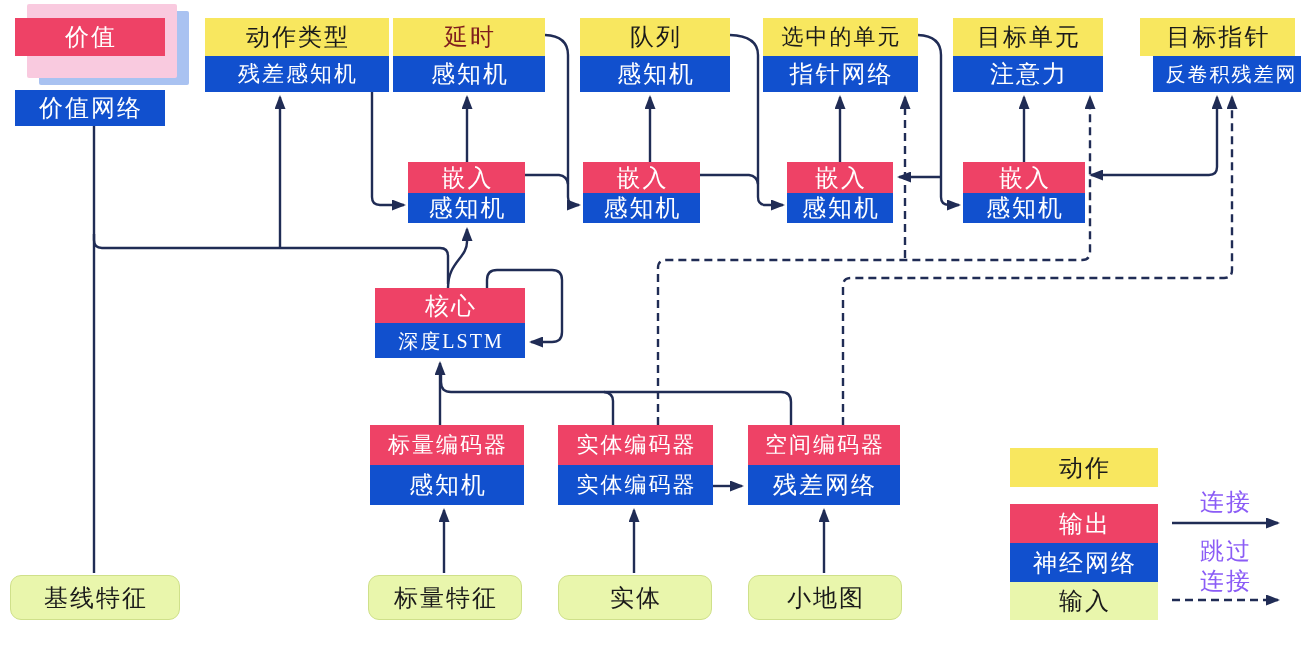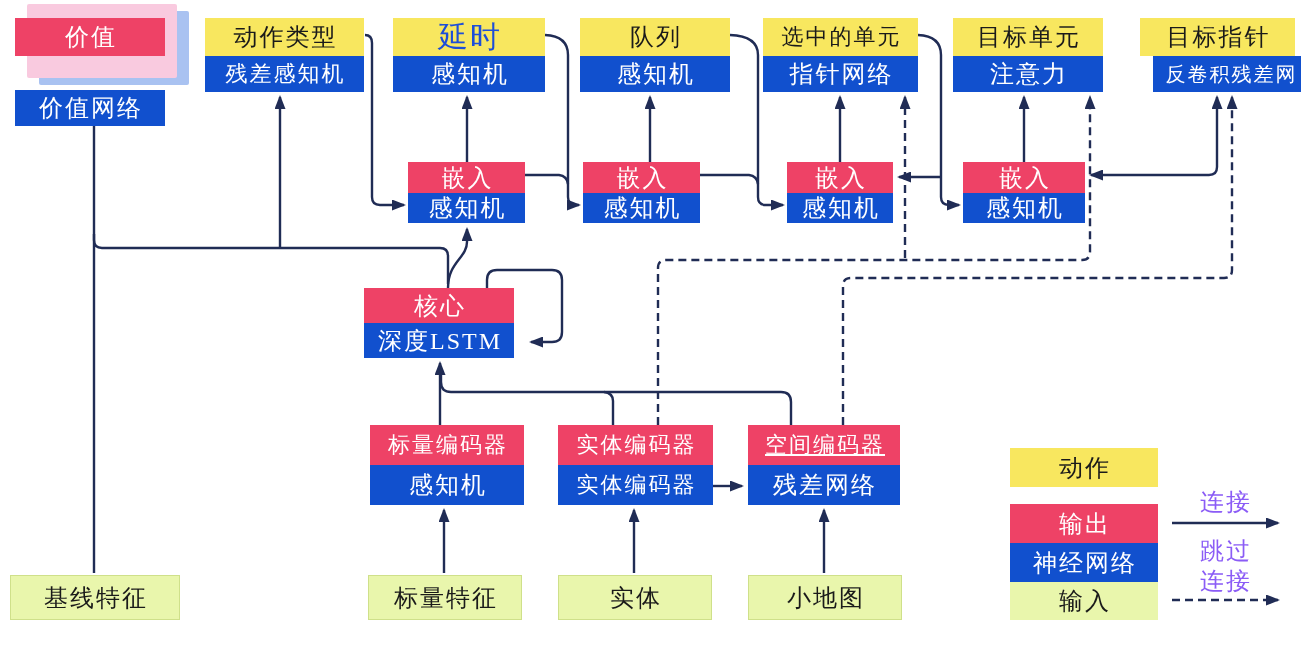--- a/index.html
+++ b/index.html
@@ -9,21 +9,21 @@
   }
   #wires{position:absolute;left:0;top:0;z-index:1;}
   .node{position:absolute;z-index:3;}
   .sheet{position:absolute;z-index:2;border-radius:2px;}
   .cell{
     display:flex;align-items:center;justify-content:center;
     letter-spacing:2px;text-indent:2px;line-height:1;white-space:nowrap;
   }
   .input-box{
     position:absolute;z-index:3;display:flex;align-items:center;justify-content:center;
-    letter-spacing:2px;text-indent:2px;font-size:24px;
+    letter-spacing:2px;text-indent:2px;font-size:24px;border-radius:11px;
   }
   .lg-row{position:absolute;z-index:3;display:flex;align-items:center;justify-content:center;
     letter-spacing:2px;text-indent:2px;font-size:24px;}
   .lg-label{position:absolute;z-index:3;width:108px;text-align:center;font-size:24px;
     letter-spacing:2px;color:#8b5cf6;}
 </style>
 </head>
 <body>
 
 <div id="canvas">
@@ -69,26 +69,26 @@
 
   <div class="lg-label" style="left:1172px;top:486px;">连接</div>
   <div class="lg-label" style="left:1172px;top:535px;">跳过</div>
   <div class="lg-label" style="left:1172px;top:565px;">连接</div>
 <div class="sheet" style="left: 39px; top: 11px; width: 150px; height: 74px; background: rgb(169, 194, 241);"></div>
     <div class="sheet" style="left: 27px; top: 4px; width: 150px; height: 74px; background: rgb(249, 202, 223);"></div>
     <div class="node" style="left: 15px; top: 18px; width: 150px;">
       <div class="cell" style="width: 100%; height: 38px; background: rgb(238, 66, 102); color: rgb(255, 255, 255); font-size: 24px;">价值</div>
       <div class="cell" style="width: 100%; height: 36px; background: rgb(17, 80, 206); color: rgb(255, 255, 255); font-size: 24px; margin-top: 34px;">价值网络</div>
     </div>
-    <div class="node" style="left: 205px; top: 18px; width: 159px;">
+    <div class="node" style="left: 205px; top: 18px; width: 184px;">
       <div class="cell" style="width: 100%; height: 38px; background: rgb(248, 231, 95); color: rgb(26, 26, 26); font-size: 24px;">动作类型</div>
       <div class="cell" style="width: 100%; height: 36px; background: rgb(17, 80, 206); color: rgb(255, 255, 255); font-size: 22px; text-align: right;">残差感知机</div>
     </div>
     <div class="node" style="left: 393px; top: 18px; width: 152px;">
-      <div class="cell" style="width: 100%; height: 38px; background: rgb(248, 231, 95); color: #1d4ed8; font-size: 30px;">延时</div>
+      <div class="cell" style="width: 100%; height: 38px; background: rgb(248, 231, 95); color: #7f1d1d; font-size: 24px;">延时</div>
       <div class="cell" style="width: 100%; height: 36px; background: rgb(17, 80, 206); color: rgb(255, 255, 255); font-size: 24px;">感知机</div>
     </div>
     <div class="node" style="left: 580px; top: 18px; width: 150px;">
       <div class="cell" style="width: 100%; height: 38px; background: rgb(248, 231, 95); color: rgb(26, 26, 26); font-size: 24px;">队列</div>
       <div class="cell" style="width: 100%; height: 36px; background: rgb(17, 80, 206); color: rgb(255, 255, 255); font-size: 24px;">感知机</div>
     </div>
     <div class="node" style="left: 763px; top: 18px; width: 155px;">
       <div class="cell" style="width: 100%; height: 38px; background: rgb(248, 231, 95); color: rgb(26, 26, 26); font-size: 22px;">选中的单元</div>
       <div class="cell" style="width: 100%; height: 36px; background: rgb(17, 80, 206); color: rgb(255, 255, 255); font-size: 24px;">指针网络</div>
     </div>
@@ -109,34 +109,34 @@
       <div class="cell" style="width: 100%; height: 30px; background: rgb(17, 80, 206); color: rgb(255, 255, 255); font-size: 24px;">感知机</div>
     </div>
     <div class="node" style="left: 787px; top: 162px; width: 106px;">
       <div class="cell" style="width: 100%; height: 31px; background: rgb(238, 66, 102); color: rgb(255, 255, 255); font-size: 24px;">嵌入</div>
       <div class="cell" style="width: 100%; height: 30px; background: rgb(17, 80, 206); color: rgb(255, 255, 255); font-size: 24px;">感知机</div>
     </div>
     <div class="node" style="left: 963px; top: 162px; width: 122px;">
       <div class="cell" style="width: 100%; height: 31px; background: rgb(238, 66, 102); color: rgb(255, 255, 255); font-size: 24px;">嵌入</div>
       <div class="cell" style="width: 100%; height: 30px; background: rgb(17, 80, 206); color: rgb(255, 255, 255); font-size: 24px;">感知机</div>
     </div>
-    <div class="node" style="left: 364px; top: 288px; width: 150px;">
+    <div class="node" style="left: 375px; top: 288px; width: 150px;">
       <div class="cell" style="width: 100%; height: 35px; background: rgb(238, 66, 102); color: rgb(255, 255, 255); font-size: 24px;">核心</div>
-      <div class="cell" style="width: 100%; height: 35px; background: rgb(17, 80, 206); color: rgb(255, 255, 255); font-size: 24px;">深度LSTM</div>
+      <div class="cell" style="width: 100%; height: 35px; background: rgb(17, 80, 206); color: rgb(255, 255, 255); font-size: 20px;">深度LSTM</div>
     </div>
     <div class="node" style="left: 370px; top: 425px; width: 154px;">
       <div class="cell" style="width: 100%; height: 40px; background: rgb(238, 66, 102); color: rgb(255, 255, 255); font-size: 22px;">标量编码器</div>
       <div class="cell" style="width: 100%; height: 40px; background: rgb(17, 80, 206); color: rgb(255, 255, 255); font-size: 24px;">感知机</div>
     </div>
     <div class="node" style="left: 558px; top: 425px; width: 155px;">
       <div class="cell" style="width: 100%; height: 40px; background: rgb(238, 66, 102); color: rgb(255, 255, 255); font-size: 22px;">实体编码器</div>
       <div class="cell" style="width: 100%; height: 40px; background: rgb(17, 80, 206); color: rgb(255, 255, 255); font-size: 22px;">实体编码器</div>
     </div>
     <div class="node" style="left: 748px; top: 425px; width: 152px;">
-      <div class="cell" style="width: 100%; height: 40px; background: rgb(238, 66, 102); color: rgb(255, 255, 255); font-size: 22px; text-decoration: underline;">空间编码器</div>
+      <div class="cell" style="width: 100%; height: 40px; background: rgb(238, 66, 102); color: rgb(255, 255, 255); font-size: 22px;">空间编码器</div>
       <div class="cell" style="width: 100%; height: 40px; background: rgb(17, 80, 206); color: rgb(255, 255, 255); font-size: 24px;">残差网络</div>
     </div>
     <div class="input-box" style="left: 10px; top: 575px; width: 168px; height: 43px; background: rgb(233, 246, 172); border: 1px solid rgb(207, 224, 138); color: rgb(26, 26, 26);">基线特征</div>
     <div class="input-box" style="left: 368px; top: 575px; width: 152px; height: 43px; background: rgb(233, 246, 172); border: 1px solid rgb(207, 224, 138); color: rgb(26, 26, 26);">标量特征</div>
     <div class="input-box" style="left: 558px; top: 575px; width: 152px; height: 43px; background: rgb(233, 246, 172); border: 1px solid rgb(207, 224, 138); color: rgb(26, 26, 26); font-family: Liberation Serif, serif;">实体</div>
     <div class="input-box" style="left: 748px; top: 575px; width: 152px; height: 43px; background: rgb(233, 246, 172); border: 1px solid rgb(207, 224, 138); color: rgb(26, 26, 26);">小地图</div>
     <div class="lg-row" style="left: 1010px; top: 448px; width: 148px; height: 39px; background: rgb(248, 231, 95); color: rgb(26, 26, 26);">动作</div>
     <div class="lg-row" style="left: 1010px; top: 504px; width: 148px; height: 39px; background: rgb(238, 66, 102); color: rgb(255, 255, 255);">输出</div>
     <div class="lg-row" style="left: 1010px; top: 543px; width: 148px; height: 39px; background: rgb(17, 80, 206); color: rgb(255, 255, 255);">神经网络</div>
     <div class="lg-row" style="left: 1010px; top: 582px; width: 148px; height: 38px; background: rgb(233, 246, 172); color: rgb(26, 26, 26);">输入</div>

